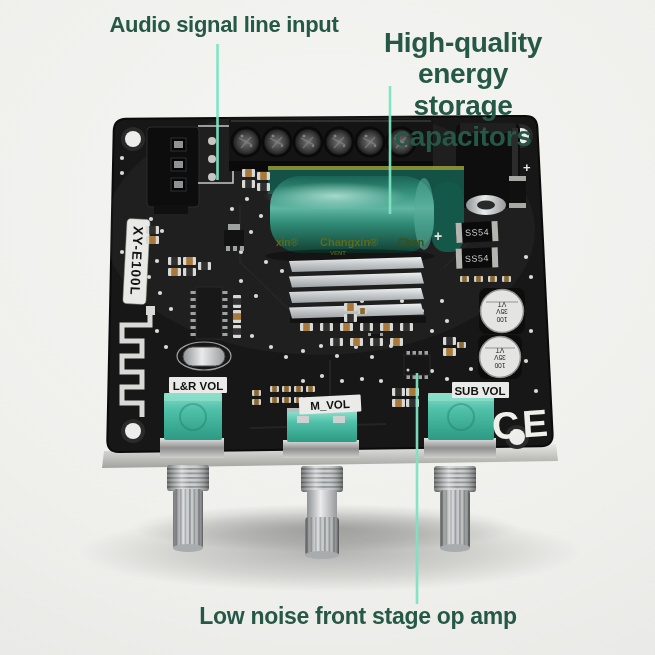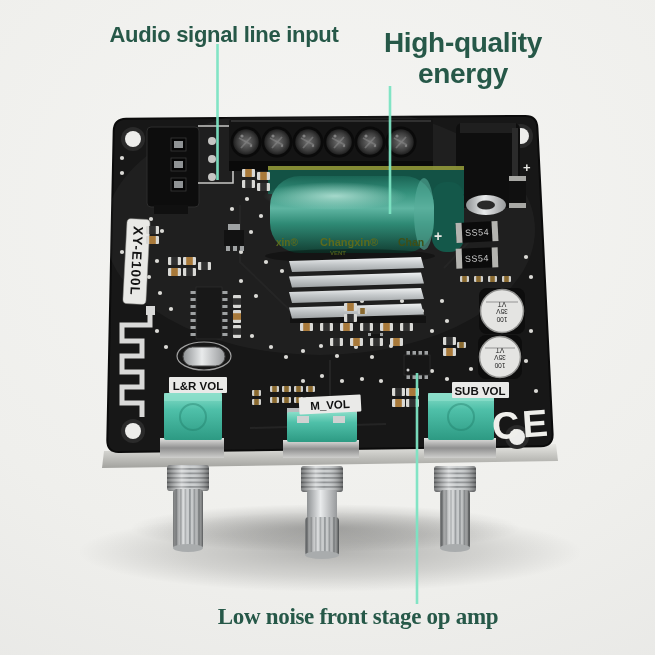--- a/index.html
+++ b/index.html
@@ -6,23 +6,23 @@
   .stage{
     position:relative;width:655px;height:655px;overflow:hidden;
     background:radial-gradient(120% 100% at 50% 32%, #f5f5f3 0%, #efefec 55%, #e5e5e3 100%);
     font-family:"Liberation Sans", sans-serif;
   }
   .stage svg{position:absolute;left:0;top:0;}
   .callout{
     position:absolute;color:#265848;font-weight:bold;text-align:center;
     letter-spacing:-0.3px;line-height:1.12;
   }
-  .callout-1{left:96px;top:13px;width:256px;font-size:22px;margin-top:10px;}
+  .callout-1{left:96px;top:13px;width:256px;font-size:22px;}
   .callout-2{left:344px;top:27px;width:238px;font-size:28px;}
-  .callout-3{left:186px;top:604px;width:344px;font-size:23px;font-family:Liberation Serif, serif;}
+  .callout-3{left:186px;top:604px;width:344px;font-size:23px;}
   svg text{font-family:"Liberation Sans", sans-serif;}
 </style>
 </head>
 <body>
 
 <div class="stage">
 
 <svg width="655" height="655" viewBox="0 0 655 655">
   <defs>
     <linearGradient id="capG" x1="0" y1="0" x2="0" y2="1">
@@ -483,16 +483,17 @@
   <g stroke="#7de4c3" stroke-width="2.6" opacity="0.95">
     <line x1="217.5" y1="44" x2="217.5" y2="180"></line>
     <line x1="390" y1="86" x2="390" y2="214"></line>
     <line x1="417" y1="373" x2="417" y2="604"></line>
   </g>
 </svg>
 
 <div class="callout callout-1">Audio signal line input</div>
 <div class="callout callout-2">
   <div>High-quality energy</div>
+  <div>storage capacitors</div>
 </div>
 <div class="callout callout-3">Low noise front stage op amp</div>
 
 </div>
 
 </body></html>

